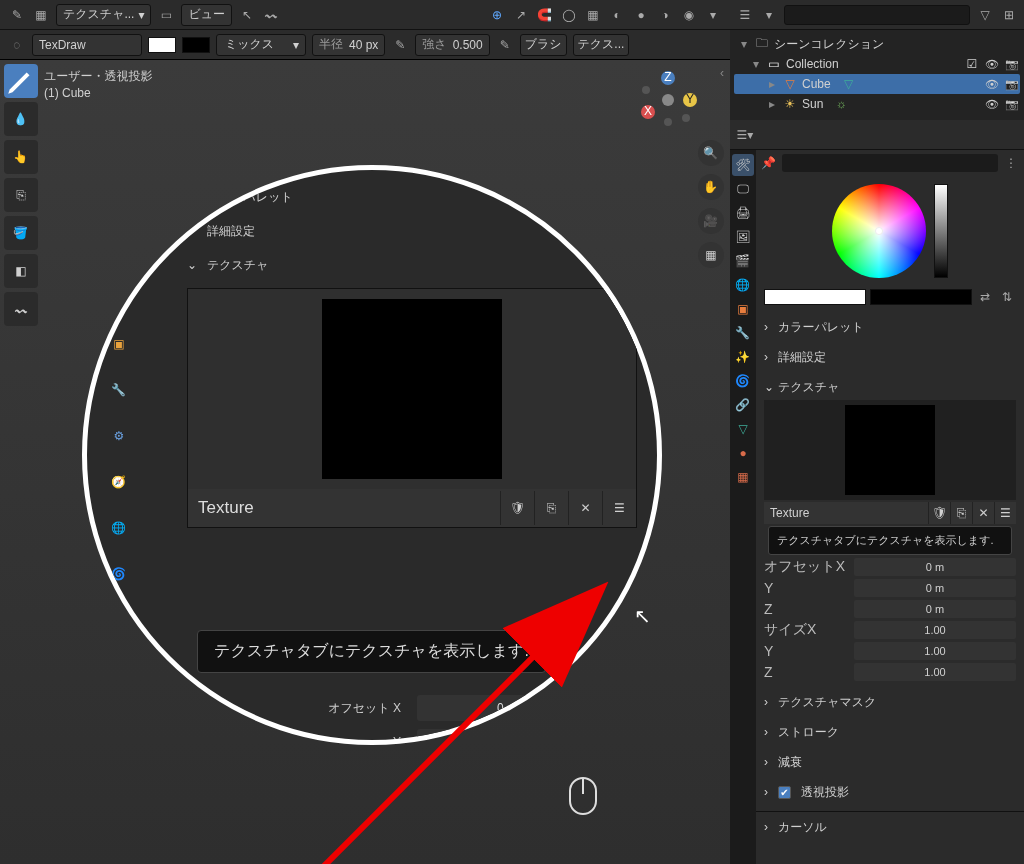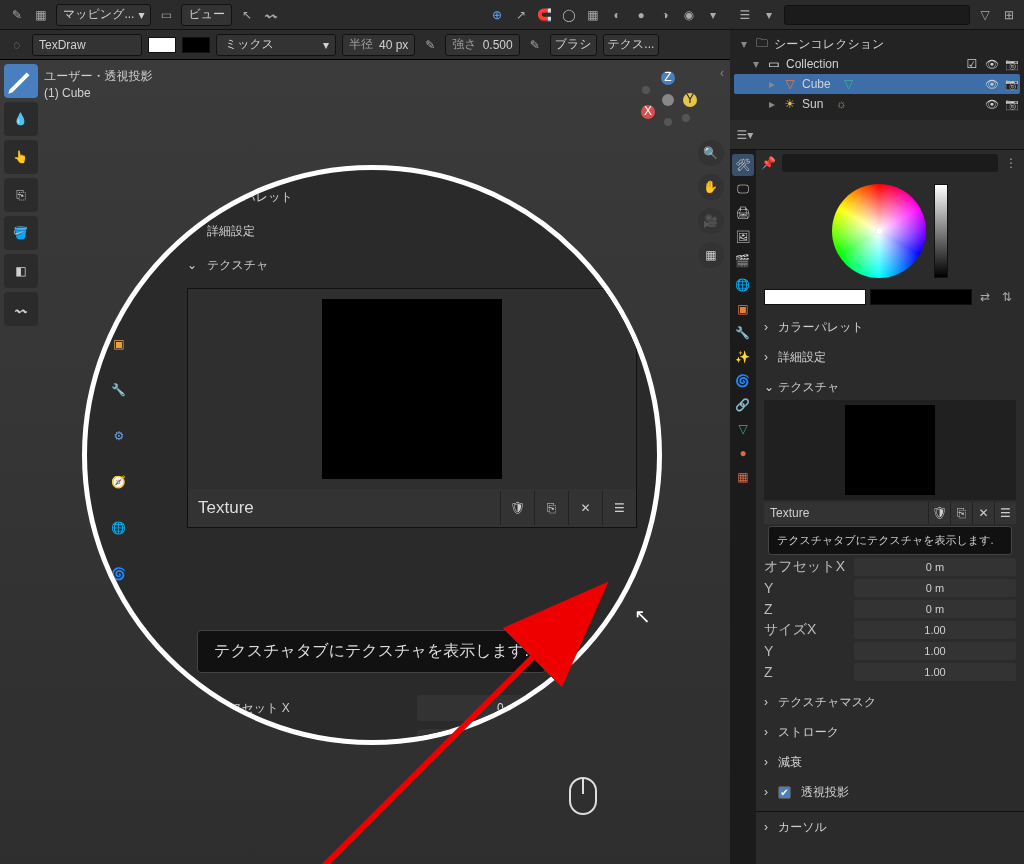--- a/index.html
+++ b/index.html
@@ -49,21 +49,21 @@
   .mag-tex{margin-left:30px;margin-top:6px;background:#242424;border:1px solid #111;padding:0;}
   .mag-tex-prev{height:200px;display:flex;align-items:center;justify-content:center;background:#2f2f2f;}
   .mag-tex-prev .prev-black{width:180px;height:180px;background:#000;}
   .mag-name-row{display:flex;align-items:center;height:38px;background:var(--bg3);}
   .mag-name-row .nm{flex:1;padding:0 10px;font-size:17px;color:#ddd;}
   .mag-name-row .ib{width:34px;height:34px;display:flex;align-items:center;justify-content:center;border-left:1px solid #222;}
   .mag-tabs{display:flex;gap:12px;justify-content:center;height:30px;align-items:center;margin-top:4px;font-size:15px;color:#aaa;}
   .mag-tooltip{position:absolute;left:110px;top:460px;background:#111;border:1px solid #444;padding:10px 16px;font-size:16px;color:#ddd;border-radius:4px;}
   .mag-fields{position:absolute;left:130px;top:520px;right:60px;}
   .mag-fl{display:flex;height:32px;align-items:center;font-size:16px;margin-top:2px;}
-  .mag-fl .l{width:200px;text-align:left;padding-right:16px;color:#ccc;}
+  .mag-fl .l{width:200px;text-align:right;padding-right:16px;color:#ccc;}
   .mag-fl .v{flex:1;background:var(--bg3);height:26px;display:flex;align-items:center;justify-content:center;border-radius:3px;color:#ddd;}
 
   
   .arrow{position:absolute;left:260px;top:510px;pointer-events:none;}
   .cursor{position:absolute;left:634px;top:544px;color:#fff;font-size:20px;}
   .mouse-ico{position:absolute;left:566px;top:716px;}
 
   
   .r-hdr{height:30px;background:var(--bg2);display:flex;align-items:center;gap:6px;padding:0 6px;border-bottom:1px solid #111;}
   .search{flex:1;background:var(--bg0);border:1px solid #111;border-radius:3px;height:20px;}
@@ -114,21 +114,21 @@
 <body>
 
 <div class="root">
 
   <div class="left">
 
     <div class="hdr">
       <span class="ico">✎</span>
       <span class="ico">▦</span>
       <div class="btn-dd">
-          <span>マッピング...</span>
+          <span>テクスチャ...</span>
           <span>▾</span>
         </div>
       <span class="ico">▭</span>
       <div class="btn-dd">
           <span>ビュー</span>
         </div>
       <span class="ico">↖</span>
       <span class="ico">〰</span>
       <div class="sp"></div>
       <span class="ico" style="color:#5fa8ff;">⊕</span>
@@ -143,21 +143,21 @@
       <span class="ico">▾</span>
     </div>
 
     <div class="hdr2">
       <span class="ico">◌</span>
       <div class="btn-dd" style="width:110px;">
           <span>TexDraw</span>
         </div>
       <span class="swatch white"></span>
       <span class="swatch black"></span>
-      <div class="btn-dd" style="width:120px;padding-left:8px;">
+      <div class="btn-dd" style="width:90px;padding-left:8px;">
           <span>ミックス</span>
           <span style="margin-left:auto;">▾</span>
         </div>
       <div class="num-field">
           <span class="lab">半径</span>
           <span>40 px</span>
         </div>
       <span class="ico">✎</span>
       <div class="num-field">
           <span class="lab">強さ</span>

